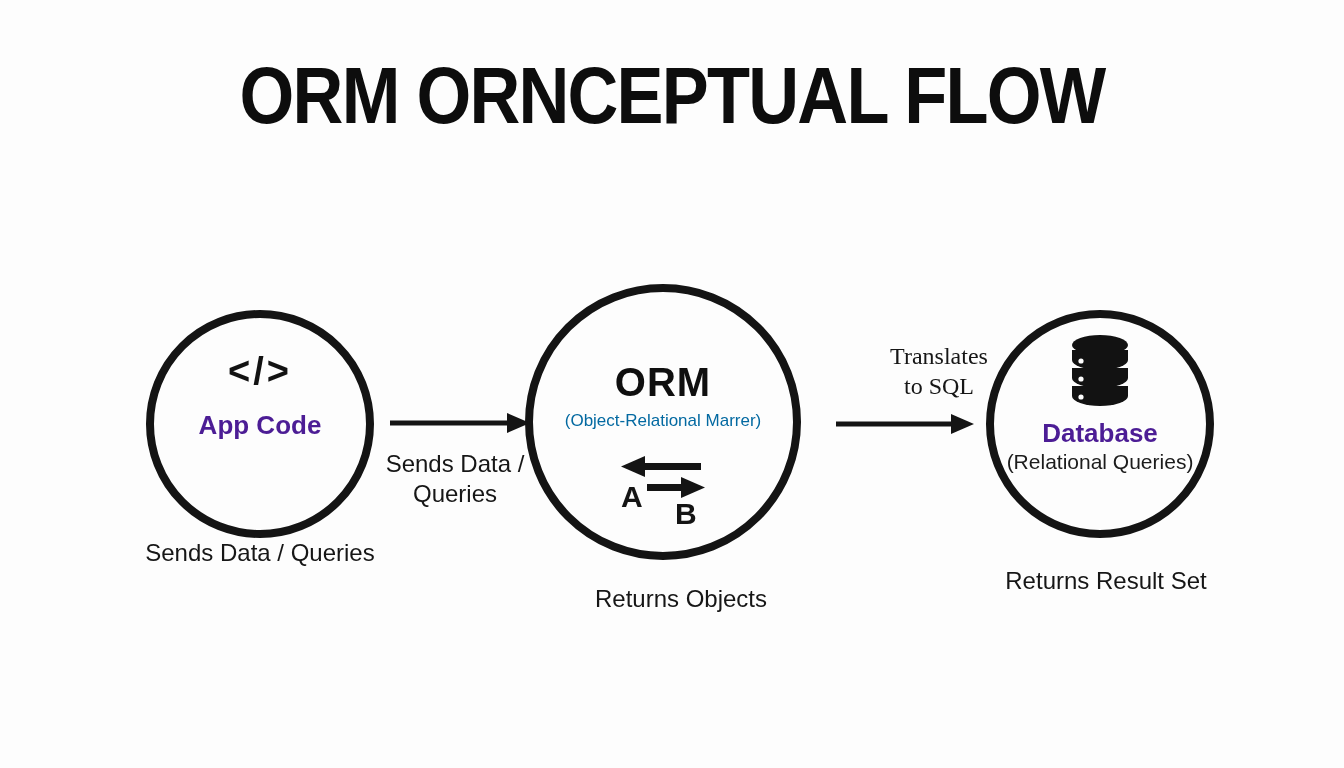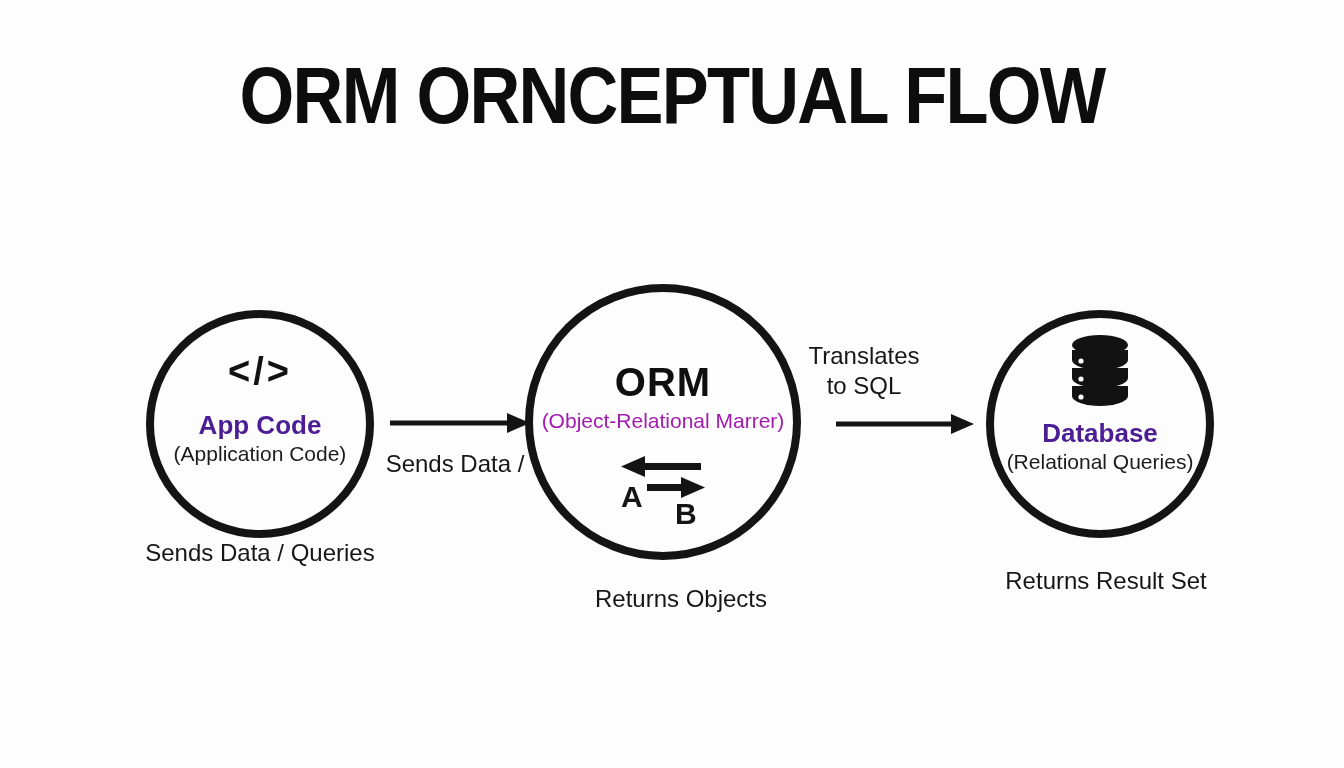--- a/index.html
+++ b/index.html
@@ -40,21 +40,21 @@
   .code-glyph {
     font-size: 38px;
     font-weight: bold;
     letter-spacing: 3px;
     line-height: 46px;
     color: #121212;
   }
   .node-name { font-size: 26px; font-weight: bold; line-height: 30px; margin-top: 16px; color: #4c1d95; }
   .node-sub  { font-size: 21px; line-height: 28px; color: #1c1c1c; }
   .orm-name  { font-size: 40px; font-weight: bold; line-height: 48px; letter-spacing: 1px; color: #0f0f0f; }
-  .orm-sub   { font-size: 21px; line-height: 30px; color: #a21caf; }
+  .orm-sub   { font-size: 17px; line-height: 30px; color: #0369a1; }
   .db-name   { margin-top: 8px; }
   .sync-icon { margin-top: 17px; }
   .edge { position: absolute; overflow: visible; }
   .edge-label {
     position: absolute;
     text-align: center;
     font-size: 24px;
     line-height: 30px;
     color: #161616;
   }
@@ -62,34 +62,33 @@
     position: absolute;
     text-align: center;
     font-size: 24px;
     line-height: 30px;
     color: #161616;
   }
   .cap-app { left: 118px; top: 538px; width: 284px; }
   .cap-orm { left: 540px; top: 584px; width: 282px; }
   .cap-db  { left: 962px; top: 566px; width: 288px; }
   .lbl-app-orm { left: 370px; top: 449px; width: 170px; }
-  .lbl-orm-db  { left: 789px; top: 341px; width: 150px; }
+  .lbl-orm-db  { left: 864px; top: 341px; width: 150px; font-family: Liberation Serif, serif; }
   svg text { font-family: "Liberation Sans", sans-serif; }
 </style>
 </head>
 <body>
 
 <div>
 
   <div class="title">ORM ORNCEPTUAL FLOW</div>
 
   <div class="node node-app">
     <div class="code-glyph">&lt;/&gt;</div>
     <div class="node-name">App Code</div>
-    <div class="node-sub">(Application Code)</div>
   </div>
 
   <div class="node node-orm">
     <div class="orm-name">ORM</div>
     <div class="orm-sub">(Object-Relational Marrer)</div>
     <svg class="sync-icon" width="84" height="72" viewBox="0 0 84 72">
       <g fill="#141414" stroke="none">
         <rect x="20" y="10" width="60" height="7"></rect>
         <polygon points="0,13.5 24,3 24,24"></polygon>
         <rect x="26" y="31" width="36" height="7"></rect>
@@ -117,20 +116,21 @@
     <div class="node-name db-name">Database</div>
     <div class="node-sub">(Relational Queries)</div>
   </div>
 
   <svg class="edge" style="left:388px; top:409px;" width="142" height="28">
     <line x1="2" y1="14" x2="121" y2="14" stroke="#141414" stroke-width="5"></line>
     <polygon points="119,4 142,14 119,24" fill="#141414"></polygon>
   </svg>
   <div class="edge-label lbl-app-orm">
     <div>Sends Data /</div>
+    <div>Queries</div>
   </div>
 
   <svg class="edge" style="left:834px; top:410px;" width="140" height="28">
     <line x1="2" y1="14" x2="119" y2="14" stroke="#141414" stroke-width="5"></line>
     <polygon points="117,4 140,14 117,24" fill="#141414"></polygon>
   </svg>
   <div class="edge-label lbl-orm-db">
     <div>Translates</div>
     <div>to SQL</div>
   </div>

